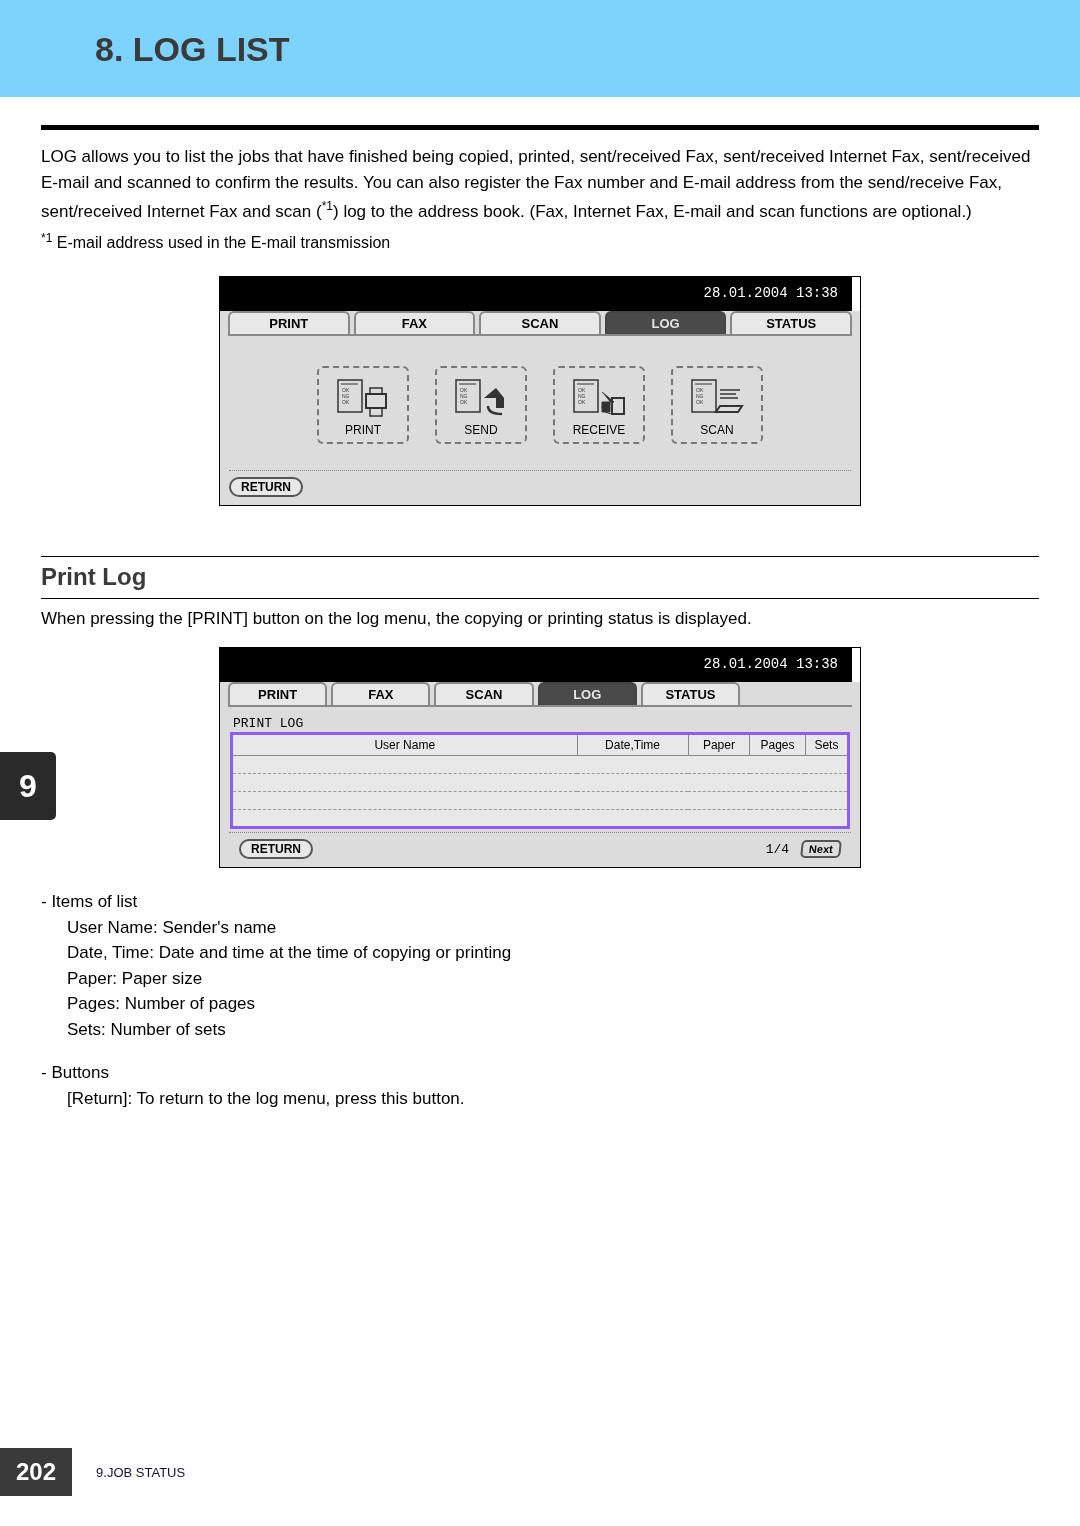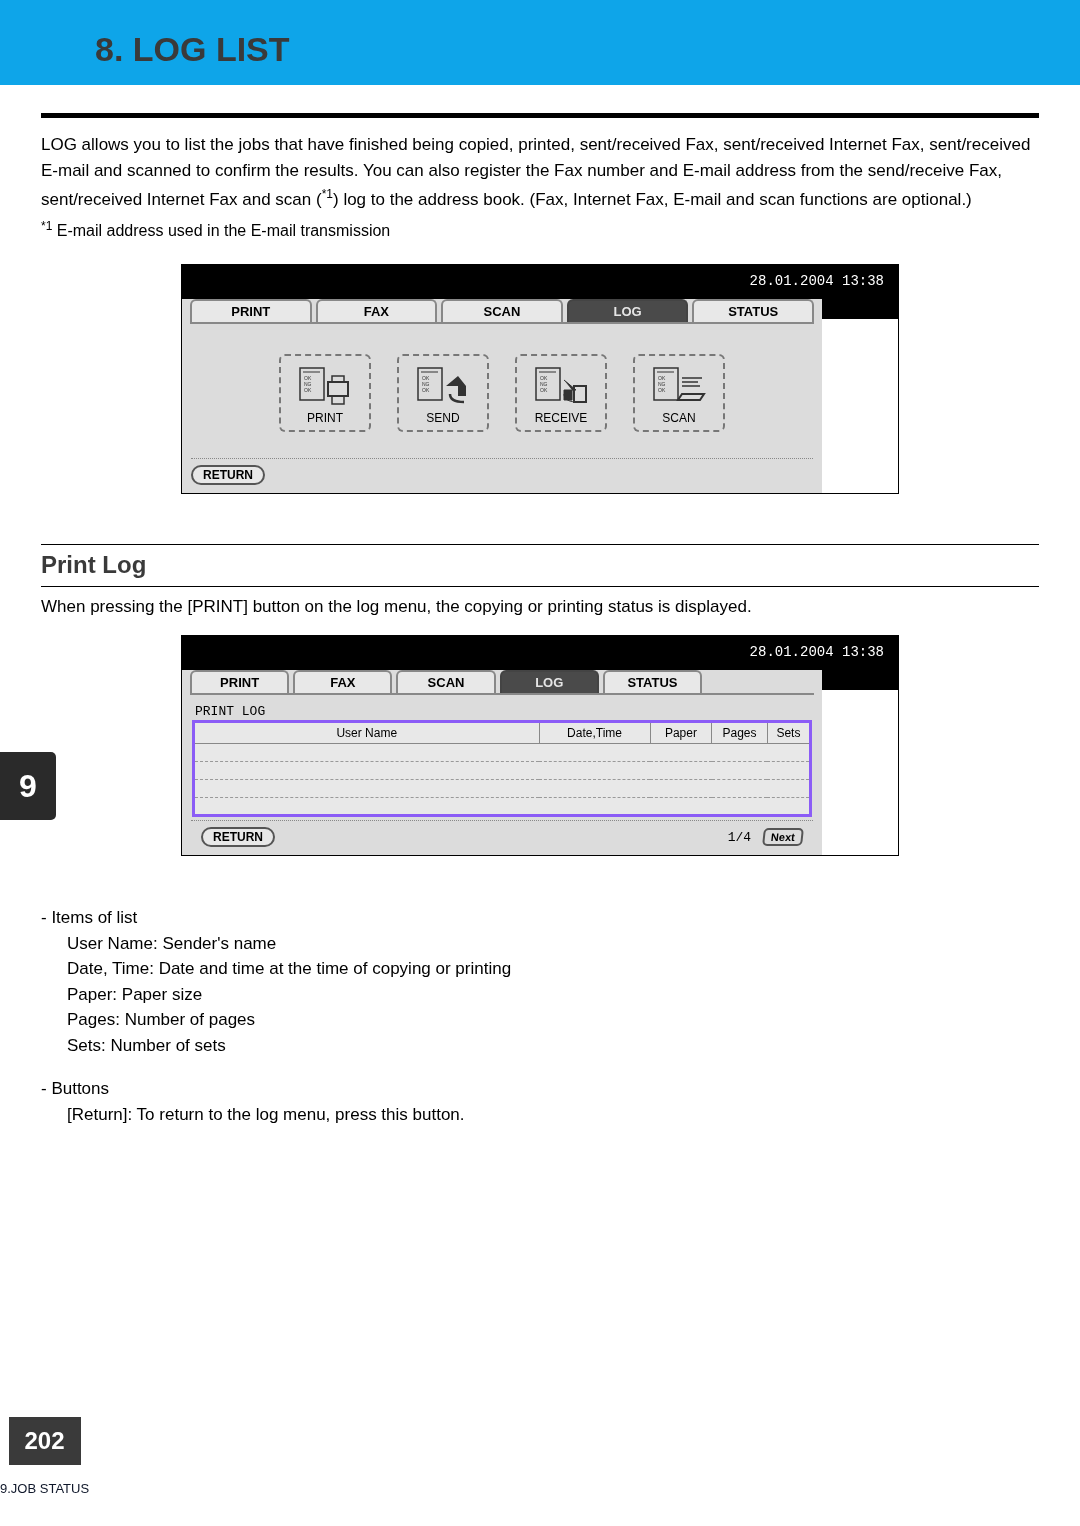--- a/index.html
+++ b/index.html
@@ -11,22 +11,22 @@
     body {
       width: 1080px;
       height: 1526px;
       font-family: Arial, Helvetica, sans-serif;
       color: #000;
       position: relative;
       background: #fff;
     }
     
     .top-banner {
-      background: #0ea5e9;
-      padding: 30px 70px 16px 95px;
+      background: #7dd3fc;
+      padding: 30px 70px 28px 95px;
       margin-bottom: 28px;
     }
     
     .page-title {
       font-size: 34px;
       font-weight: bold;
       color: #3a3a3a;
     }
     
     .content {
@@ -71,21 +71,21 @@
     }
     
     .screen-top {
       background: #000;
       color: #fff;
       font-family: "Courier New", monospace;
       font-size: 14px;
       text-align: right;
       padding: 8px 14px 2px 14px;
       height: 54px;
-      width: 716px;
+      width: 632px;
       display: flex;
       align-items: flex-start;
       justify-content: flex-end;
     }
     
     .screen-body {
       width: 640px;
       background: #dcdcdc;
       position: relative;
     }
@@ -254,41 +254,40 @@
       border-radius: 5px;
       padding: 1px 6px;
       font-size: 11px;
       font-weight: bold;
       background: #ddd;
       transform: skewX(-6deg);
       display: inline-block;
     }
     
     .bullet-section {
-      margin-top: 49px;
+      margin-top: 21px;
       font-size: 17px;
       line-height: 1.5;
     }
     
     .bullet-heading {
       margin-left: 0;
     }
     
     .bullet-sub {
       margin-left: 26px;
     }
     
     .footer {
       position: absolute;
       bottom: 30px;
       left: 0;
       display: flex;
       align-items: center;
-      gap: 16px;
-      flex-direction: column;
+      gap: 24px;
     }
     
     .footer-page-num {
       background: #3a3a3a;
       color: #fff;
       font-size: 24px;
       font-weight: bold;
       padding: 10px 16px;
     }
     

